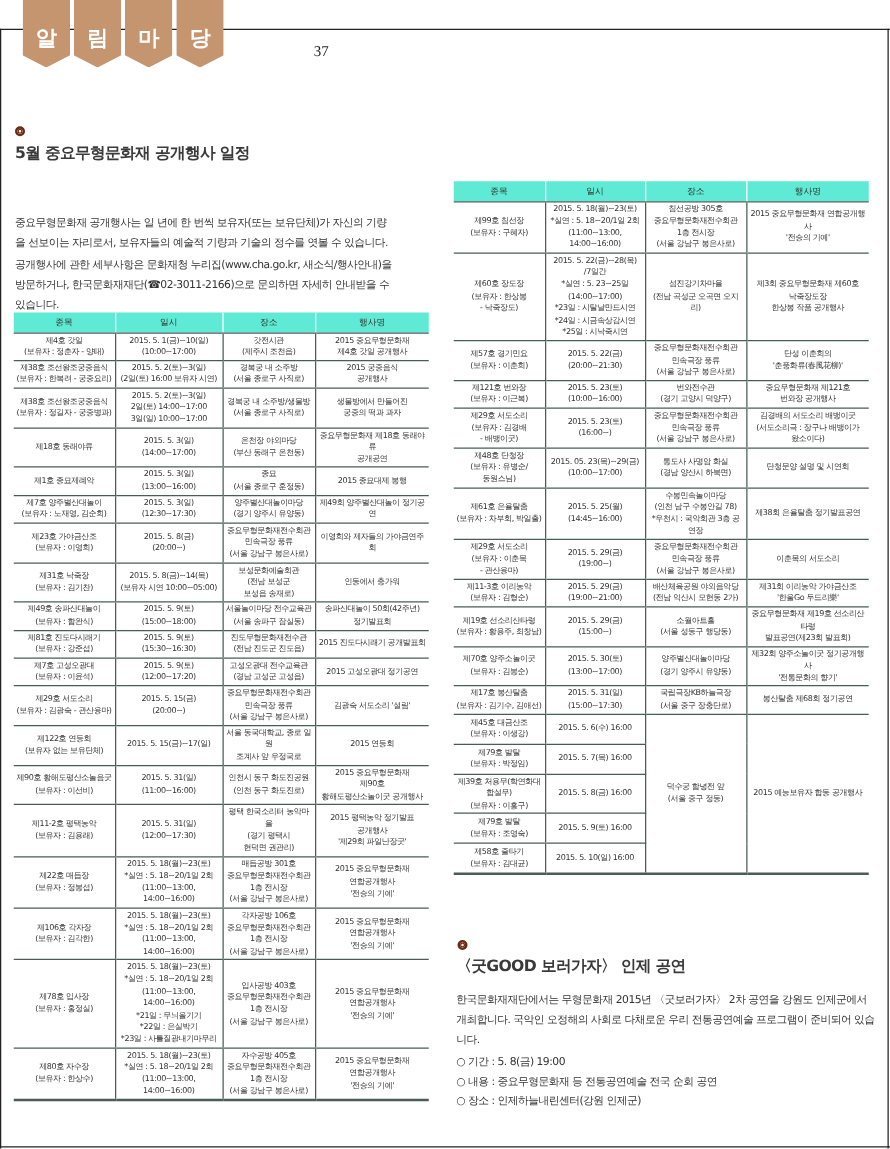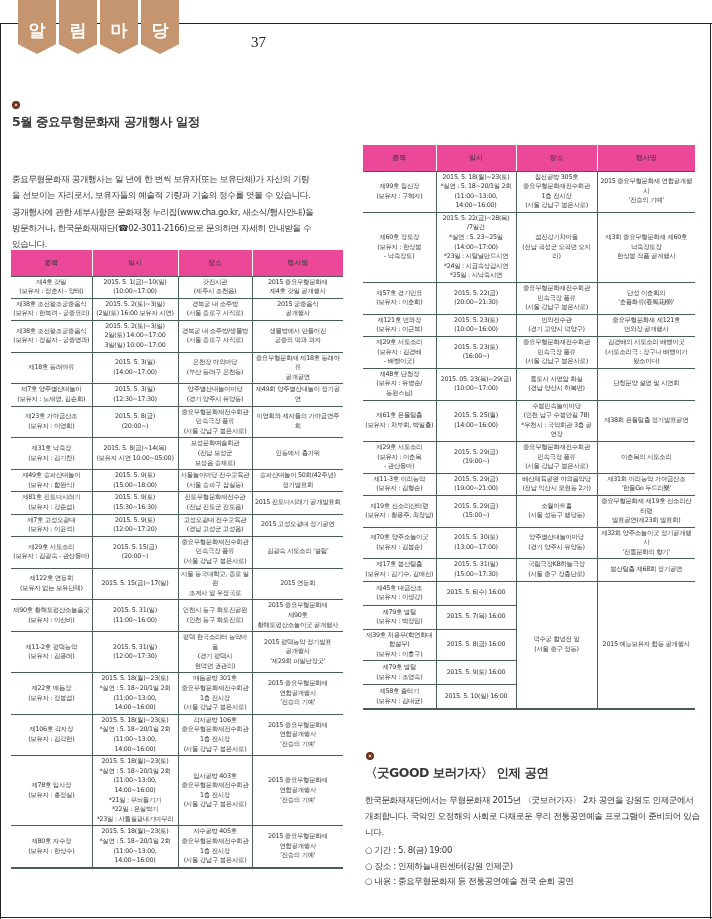--- a/index.html
+++ b/index.html
@@ -9,31 +9,31 @@
   .frame-top { position: absolute; left: 0; top: 23px; width: 712px; height: 1px; background: #222; }
   .frame-left { position: absolute; left: 0; top: 23px; width: 1px; height: 896px; background: #222; }
   .frame-right { position: absolute; left: 710px; top: 23px; width: 1px; height: 896px; background: #222; }
   .frame-bottom { position: absolute; left: 0; top: 917px; width: 712px; height: 1px; background: #222; }
 
   .tabs { position: absolute; left: 18px; top: 0; display: flex; gap: 3px; }
   .tab { width: 38px; height: 54px; background: #c4956f; position: relative;
          clip-path: polygon(0 0, 100% 0, 100% 82%, 50% 100%, 0 82%);
          display: flex; align-items: center; justify-content: center; padding-top: 6px;
          color: #fff; font-weight: bold; font-size: 17px; }
-  .page-number { position: absolute; left: 251px; top: 34px; font-size: 15px; color: #222;
+  .page-number { position: absolute; left: 251px; top: 34px; font-size: 12px; color: #222;
                  font-family: "Liberation Serif", serif; }
 
   .bullet { width: 8px; height: 8px; border-radius: 50%; border: 2px solid #6b2a14; background: #fff;
             box-shadow: 0 0 0 1px #6b2a14 inset; }
   .sec-title { font-size: 12.5px; color: #3a3a3a; font-weight: bold; letter-spacing: -0.5px; }
   .para { font-size: 8.6px; line-height: 16.3px; color: #333; letter-spacing: -0.4px; }
 
   table.evt { border-collapse: collapse; table-layout: fixed; position: absolute; }
-  table.evt th { background: #ec4899; font-weight: normal; font-size: 7px; color: #333;
-                 height: 26px; border-bottom: 1px solid #4a5d55; border-left: 1px solid #fff; }
+  table.evt th { background: #5eead4; font-weight: normal; font-size: 7px; color: #333;
+                 height: 16px; border-bottom: 1px solid #4a5d55; border-left: 1px solid #fff; }
   table.evt th:first-child { border-left: none; }
   table.evt td { font-size: 6.4px; line-height: 9.6px; text-align: center; vertical-align: middle;
                  border-bottom: 1px solid #4a5d55; border-left: 1px solid #4a5d55; padding: 1px 2px;
                  color: #333; letter-spacing: -0.3px; white-space: pre-line; }
   table.evt td:first-child { border-left: none; }
   table.evt tr.last td { border-bottom: 2px solid #4a5d55; }
 </style>
 </head>
 <body>
 
@@ -102,20 +102,28 @@
 궁중의 떡과 과자</td>
       </tr>
       <tr>
         <td>제18호 동래야류</td>
         <td>2015. 5. 3(일)
 (14:00~17:00)</td>
         <td>온천장 야외마당
 (부산 동래구 온천동)</td>
         <td>중요무형문화재 제18호 동래야류
 공개공연</td>
+      </tr>
+      <tr>
+        <td>제1호 종묘제례악</td>
+        <td>2015. 5. 3(일)
+(13:00~16:00)</td>
+        <td>종묘
+(서울 종로구 훈정동)</td>
+        <td>2015 종묘대제 봉행</td>
       </tr>
       <tr>
         <td>제7호 양주별산대놀이
 (보유자 : 노재영, 김순희)</td>
         <td>2015. 5. 3(일)
 (12:30~17:30)</td>
         <td>양주별산대놀이마당
 (경기 양주시 유양동)</td>
         <td>제49회 양주별산대놀이 정기공연</td>
       </tr>
@@ -362,21 +370,21 @@
         <td>2015. 05. 23(목)~29(금)
 (10:00~17:00)</td>
         <td>통도사 사명암 화실
 (경남 양산시 하북면)</td>
         <td>단청문양 설명 및 시연회</td>
       </tr>
       <tr>
         <td>제61호 은율탈춤
 (보유자 : 차부회, 박일출)</td>
         <td>2015. 5. 25(월)
-(14:00~16:00)</td>
+(14:45~16:00)</td>
         <td>수봉민속놀이마당
 (인천 남구 수봉안길 78)
 *우천시 : 국악회관 3층 공연장</td>
         <td>제38회 은율탈춤 정기발표공연</td>
       </tr>
       <tr>
         <td>제29호 서도소리
 (보유자 : 이춘목
 - 관산융마)</td>
         <td>2015. 5. 29(금)
@@ -454,15 +462,15 @@
         <td>2015. 5. 10(일) 16:00</td>
       </tr>
     </tbody>
 </table>
 
 <div class="bullet" style="position:absolute;left:366px;top:752px;"></div>
 <div class="sec-title" style="position:absolute;left:365px;top:765px;">〈굿GOOD 보러가자〉 인제 공연</div>
 <div class="para" style="position:absolute;left:365px;top:792px;width:336px;line-height:16px;">한국문화재재단에서는 무형문화재 2015년 〈굿보러가자〉 2차 공연을 강원도 인제군에서 개최합니다. 국악인 오정해의 사회로 다채로운 우리 전통공연예술 프로그램이 준비되어 있습니다.</div>
 <div id="sec2-items" style="position:absolute;left:365px;top:843px;width:336px;">
     <div class="para" style="line-height: 15.5px;"><span>○ </span><span>기간 : 5. 8(금) 19:00</span></div>
+    <div class="para" style="line-height: 15.5px;"><span>○ </span><span>내용 : 중요무형문화재 등 전통공연예술 전국 순회 공연</span></div>
     <div class="para" style="line-height: 15.5px;"><span>○ </span><span>장소 : 인제하늘내린센터(강원 인제군)</span></div>
-    <div class="para" style="line-height: 15.5px;"><span>○ </span><span>내용 : 중요무형문화재 등 전통공연예술 전국 순회 공연</span></div>
   </div>
 
 </body></html>

